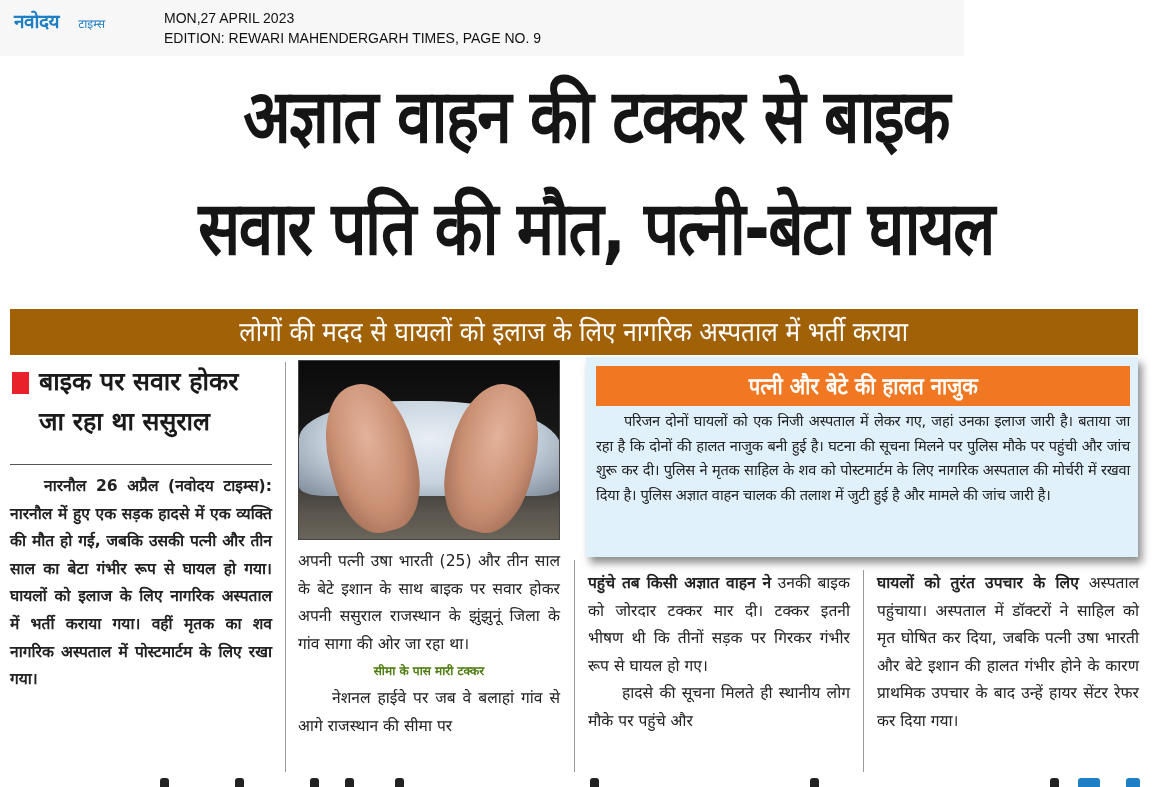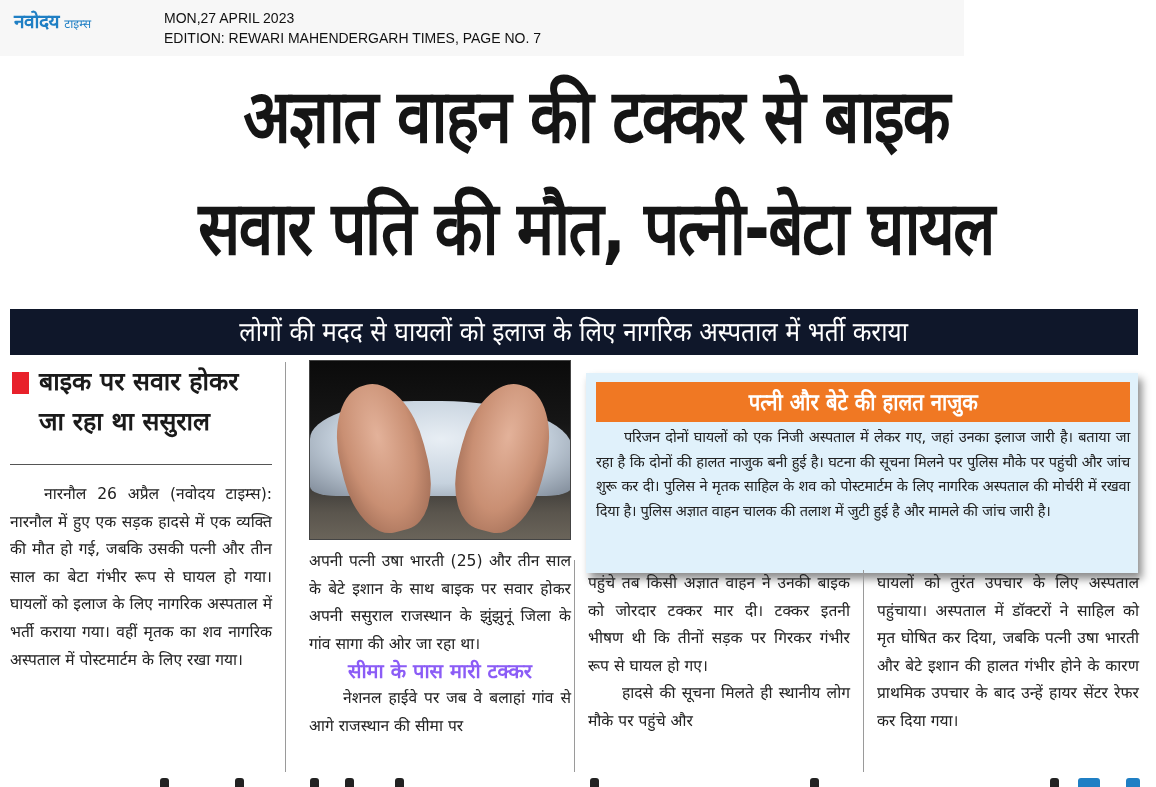--- a/index.html
+++ b/index.html
@@ -12,129 +12,129 @@
     background: #f7f7f7;
   }
   .logo {
     position: absolute; left: 14px; top: 8px; display: flex; align-items: baseline;
   }
   .logo-main {
     font-family: "DejaVu Sans", sans-serif; font-weight: bold; font-size: 19px;
     color: #1f7fc4; letter-spacing: -0.5px;
   }
   .logo-sub {
-    font-family: "DejaVu Sans", sans-serif; font-size: 12px; color: #1f7fc4; margin-left: 5px;
+    font-family: "DejaVu Sans", sans-serif; font-size: 12px; color: #1f7fc4; margin-left: 19px;
   }
   .meta { position: absolute; left: 164px; top: 8px; font-family: "Liberation Sans", sans-serif; font-size: 14px; line-height: 20px; color: #111; }
   .meta div { white-space: nowrap; }
 
   
   .headline {
     position: absolute; left: 0; top: 72px; width: 1156px; text-align: center;
     font-family: "DejaVu Sans", sans-serif; font-weight: bold; color: #151515; margin-left: 18px;
   }
   .headline .line {
     font-size: 74px; line-height: 112px; letter-spacing: -2px; white-space: nowrap;
     transform: scaleX(0.84); transform-origin: center;
   }
   .headline .line1 { margin-top: -12px; }
 
   
   .strap {
     position: absolute; left: 10px; top: 309px; width: 1128px; height: 46px;
-    background: #0f172a; color: #fff; text-align: center;
+    background: #a16207; color: #fff; text-align: center;
     font-family: "DejaVu Sans", sans-serif; font-size: 27px; line-height: 46px; white-space: nowrap;
   }
   .strap span { display: inline-block; transform: scaleX(0.9); }
 
   
   .col1 { position: absolute; left: 10px; top: 362px; width: 262px; }
   .col1-head {
     display: flex; align-items: flex-start; font-family: "DejaVu Sans", sans-serif;
     font-weight: bold; font-size: 25px; line-height: 40px; color: #1a1a1a;
     padding-bottom: 22px; border-bottom: 1px solid #555;
   }
   .red-square { width: 17px; height: 22px; background: #e8212b; margin: 10px 10px 0 2px; flex: none; }
   .col1-head .htext { flex: 1; }
   .body-text {
     font-family: "DejaVu Sans", sans-serif; font-size: 15.6px; line-height: 27.6px;
     color: #222; text-align: justify;
   }
   .body-text p { text-indent: 34px; }
   .body-text p.noindent { text-indent: 0; }
-  .col1 .body-text { margin-top: 16px; }
+  .col1 .body-text { margin-top: 8px; font-weight: bold; }
 
   .vdiv { position: absolute; width: 1px; background: #9a9a9a; }
 
   
-  .col2 { position: absolute; left: 298px; top: 360px; width: 262px; margin-left: 11px; }
+  .col2 { position: absolute; left: 298px; top: 360px; width: 262px; }
   .photo {
     width: 262px; height: 180px; border: 1px solid #444; position: relative; overflow: hidden;
     background: linear-gradient(180deg, #0b0b0b 0%, #161616 35%, #2a2a2a 60%, #5a554d 85%, #6a645a 100%);
   }
   .sheet {
     position: absolute; left: 0; top: 40px; width: 262px; height: 95px;
     background: radial-gradient(ellipse at 50% 40%, #e8eef4 0%, #c6d2de 55%, #7d8896 100%);
     border-radius: 40% 50% 10% 10%;
   }
   .foot {
     position: absolute; width: 86px; height: 150px;
     background: radial-gradient(ellipse at 50% 35%, #e3b29a 0%, #c98f73 55%, #8f5e49 100%);
     border-radius: 48% 48% 42% 42%;
   }
   .foot.left { left: 30px; top: 22px; transform: rotate(-14deg); }
   .foot.right { left: 150px; top: 22px; transform: rotate(14deg); }
   .col2 .body-text { margin-top: 8px; }
   .subhead {
-    font-family: "DejaVu Sans", sans-serif; font-weight: bold; font-size: 20px; line-height: 27px;
-    text-align: center; color: #8b5cf6;
+    font-family: "DejaVu Sans", sans-serif; font-weight: bold; font-size: 12px; line-height: 27px;
+    text-align: center; color: #4d7c0f;
   }
 
   
   .boxwrap {
     position: absolute; left: 586px; top: 357px; width: 552px; height: 200px;
-    background: #e0f1fb; box-shadow: 4px 6px 8px rgba(0,0,0,0.45); margin-top: 16px;
+    background: #e0f1fb; box-shadow: 4px 6px 8px rgba(0,0,0,0.45);
   }
   .box-head {
     position: absolute; left: 10px; top: 9px; width: 534px; height: 40px;
     background: #f07823; color: #fff; text-align: center;
     font-family: "DejaVu Sans", sans-serif; font-weight: bold; font-size: 23px; line-height: 40px;
     white-space: nowrap;
   }
   .box-head span { display: inline-block; transform: scaleX(0.88); }
   .box-body {
     position: absolute; left: 10px; top: 52px; width: 534px;
     font-family: "DejaVu Sans", sans-serif; font-size: 14.6px; line-height: 24.6px; color: #222;
     text-align: justify; letter-spacing: -0.3px;
   }
   .box-body p { text-indent: 28px; }
 
   
   .col3 { position: absolute; left: 588px; top: 570px; width: 262px; }
   .col4 { position: absolute; left: 877px; top: 570px; width: 262px; }
-  .lead-bold { font-weight: normal; }
+  .lead-bold { font-weight: bold; }
 
   
   .bottom-row {
     position: absolute; left: 0; top: 776px; width: 1156px; height: 11px; overflow: hidden;
   }
   .bottom-row .glyph { position: absolute; top: 2px; height: 12px; width: 9px; background: #222; border-radius: 3px 3px 0 0; }
   .bottom-row .glyph.blue { background: #1f7fc4; }
 </style>
 </head>
 <body>
 
 <div class="topbar">
   <div class="logo">
     <span class="logo-main">नवोदय</span>
     <span class="logo-sub">टाइम्स</span>
   </div>
   <div class="meta">
     <div>MON,27 APRIL 2023</div>
-    <div>EDITION: REWARI MAHENDERGARH TIMES, PAGE NO. 7</div>
+    <div>EDITION: REWARI MAHENDERGARH TIMES, PAGE NO. 9</div>
   </div>
 </div>
 
 <div class="headline">
   <div class="line line1">अज्ञात वाहन की टक्कर से बाइक</div>
   <div class="line line2">सवार पति की मौत, पत्नी-बेटा घायल</div>
 </div>
 
 <div class="strap">
   <span>लोगों की मदद से घायलों को इलाज के लिए नागरिक अस्पताल में भर्ती कराया</span>

